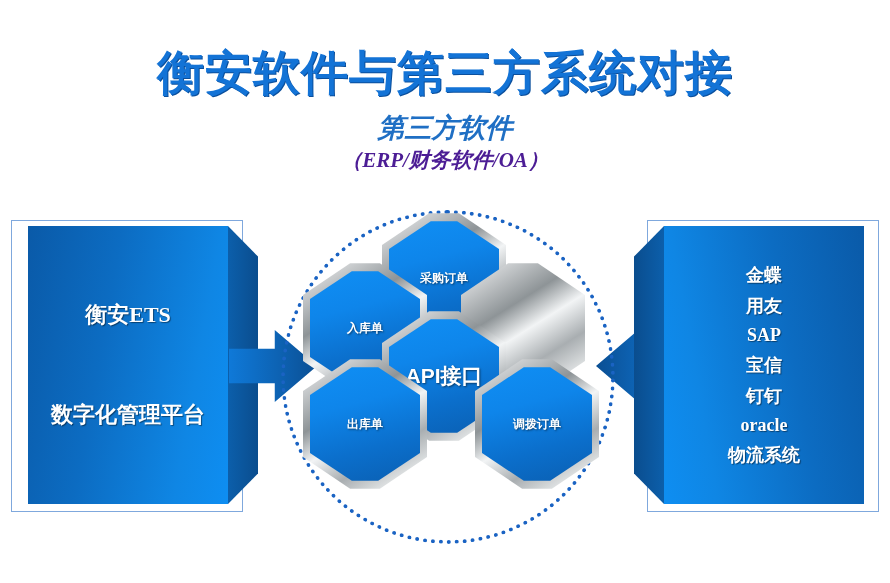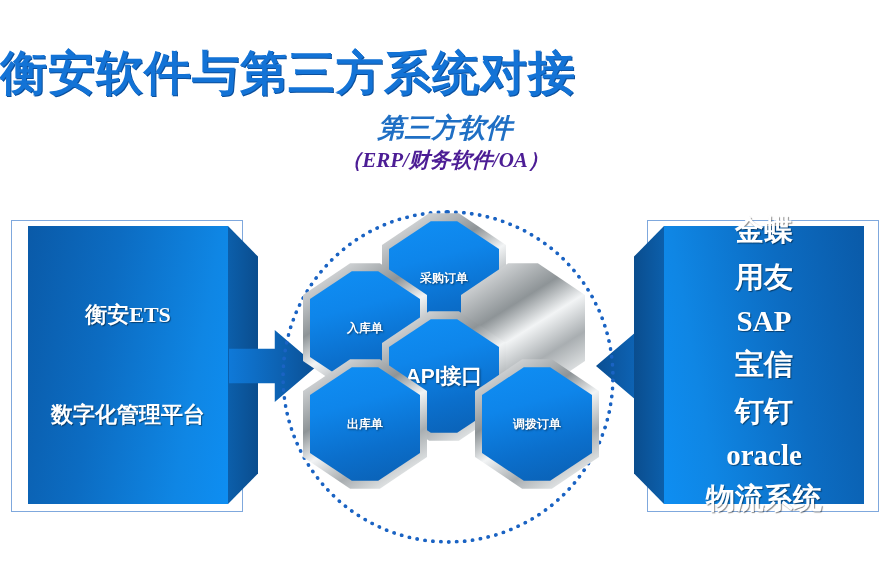--- a/index.html
+++ b/index.html
@@ -14,20 +14,21 @@
     overflow: hidden;
     font-family: "Liberation Serif", "DejaVu Serif", serif;
   }
 
   
   #title-main {
     position: absolute;
     left: 0;
     top: 42px;
     width: 890px;
+    text-align: center;
     font-family: "Liberation Sans", "DejaVu Sans", sans-serif;
     font-weight: bold;
     font-size: 47px;
     letter-spacing: 1px;
     color: #1373d6;
     text-shadow: 1px 1px 0 #0b4f9c;
     white-space: nowrap;
   }
   #title-sub {
     position: absolute;
@@ -110,21 +111,21 @@
   }
 
   .panel-line {
     font-family: "Liberation Serif", "DejaVu Serif", serif;
     font-weight: bold;
     color: #ffffff;
     text-shadow: 1px 1px 1px rgba(0,0,0,0.45);
     white-space: nowrap;
   }
   #panel-left-box .panel-line      { font-size: 22px; margin: 17px 0; }
-  #panel-right-box .panel-line     { font-size: 29px; margin: 3.5px 0; }
+  #panel-right-box .panel-line     { font-size: 18px; margin: 3.5px 0; }
 
   
   .arrow {
     position: absolute;
     top: 330px;
     width: 88px;
     height: 72px;
   }
   #arrow-left {
     left: 229px;

